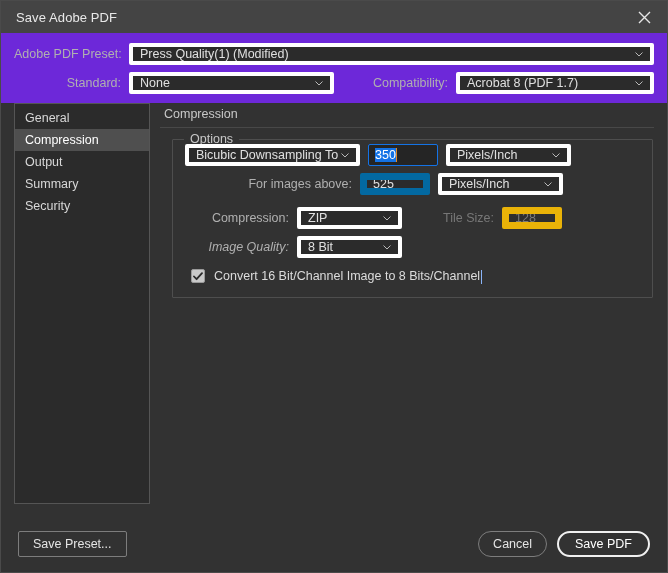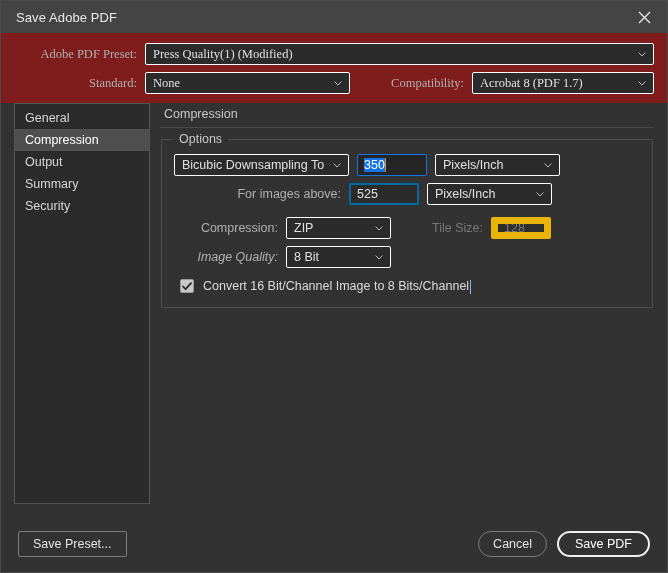--- a/index.html
+++ b/index.html
@@ -50,23 +50,22 @@
     height: 32px;
     display: flex;
     align-items: center;
     justify-content: center;
     cursor: default;
   }
   .close-btn svg { display: block; }
 
   
   .header-area {
-    padding: 10px 13px 9px 29px;
-    background: #7f1d1d;
-    font-family: Liberation Serif, serif;
+    padding: 10px 13px 9px 13px;
+    background: #6d28d9;
   }
   .frow {
     display: flex;
     align-items: center;
     height: 22px;
     margin-bottom: 7px;
   }
   .frow:last-child { margin-bottom: 0; }
   .flabel {
     color: #b0b0b0;
@@ -78,21 +77,21 @@
   }
   .lbl-preset { width: 115px; }
   .lbl-standard { width: 115px; }
   .lbl-compat { width: 122px; }
 
   
   .combo {
     position: relative;
     height: 22px;
     background: #2b2b2b;
-    border: 1px solid #ffffff;
+    border: 4px solid #ffffff;
     border-radius: 2px;
     box-sizing: border-box;
     display: flex;
     align-items: center;
     padding: 0 20px 0 7px;
     color: #e0e0e0;
     font-size: 12.5px;
     white-space: nowrap;
     overflow: hidden;
     cursor: default;
@@ -157,22 +156,22 @@
     height: 1px;
     background: #484848;
     margin-bottom: 11px;
   }
 
   
   .groupbox {
     position: relative;
     border: 1px solid #4e4e4e;
     border-radius: 1px;
-    margin: 0 1px 0 1px;
-    padding: 14px 10px 14px 12px;
+    margin: 0 1px 0 12px;
+    padding: 4px 10px 14px 12px;
     box-sizing: border-box;
   }
   .group-legend {
     position: absolute;
     top: -8px;
     left: 11px;
     background: #323232;
     padding: 0 6px;
     font-size: 12.5px;
     color: #c8c8c8;
@@ -198,21 +197,21 @@
 
   .combo-method { width: 175px; }
   .combo-unit { width: 125px; margin-left: 8px; }
   .combo-compression { width: 105px; }
   .combo-quality { width: 105px; }
 
   
   .textinput {
     height: 22px;
     background: #2b2b2b;
-    border: 2px solid #0369a1;
+    border: 7px solid #0369a1;
     border-radius: 2px;
     box-sizing: border-box;
     display: flex;
     align-items: center;
     padding: 0 6px;
     font-size: 12.5px;
     color: #e0e0e0;
     width: 70px;
     position: relative;
     overflow: hidden;

